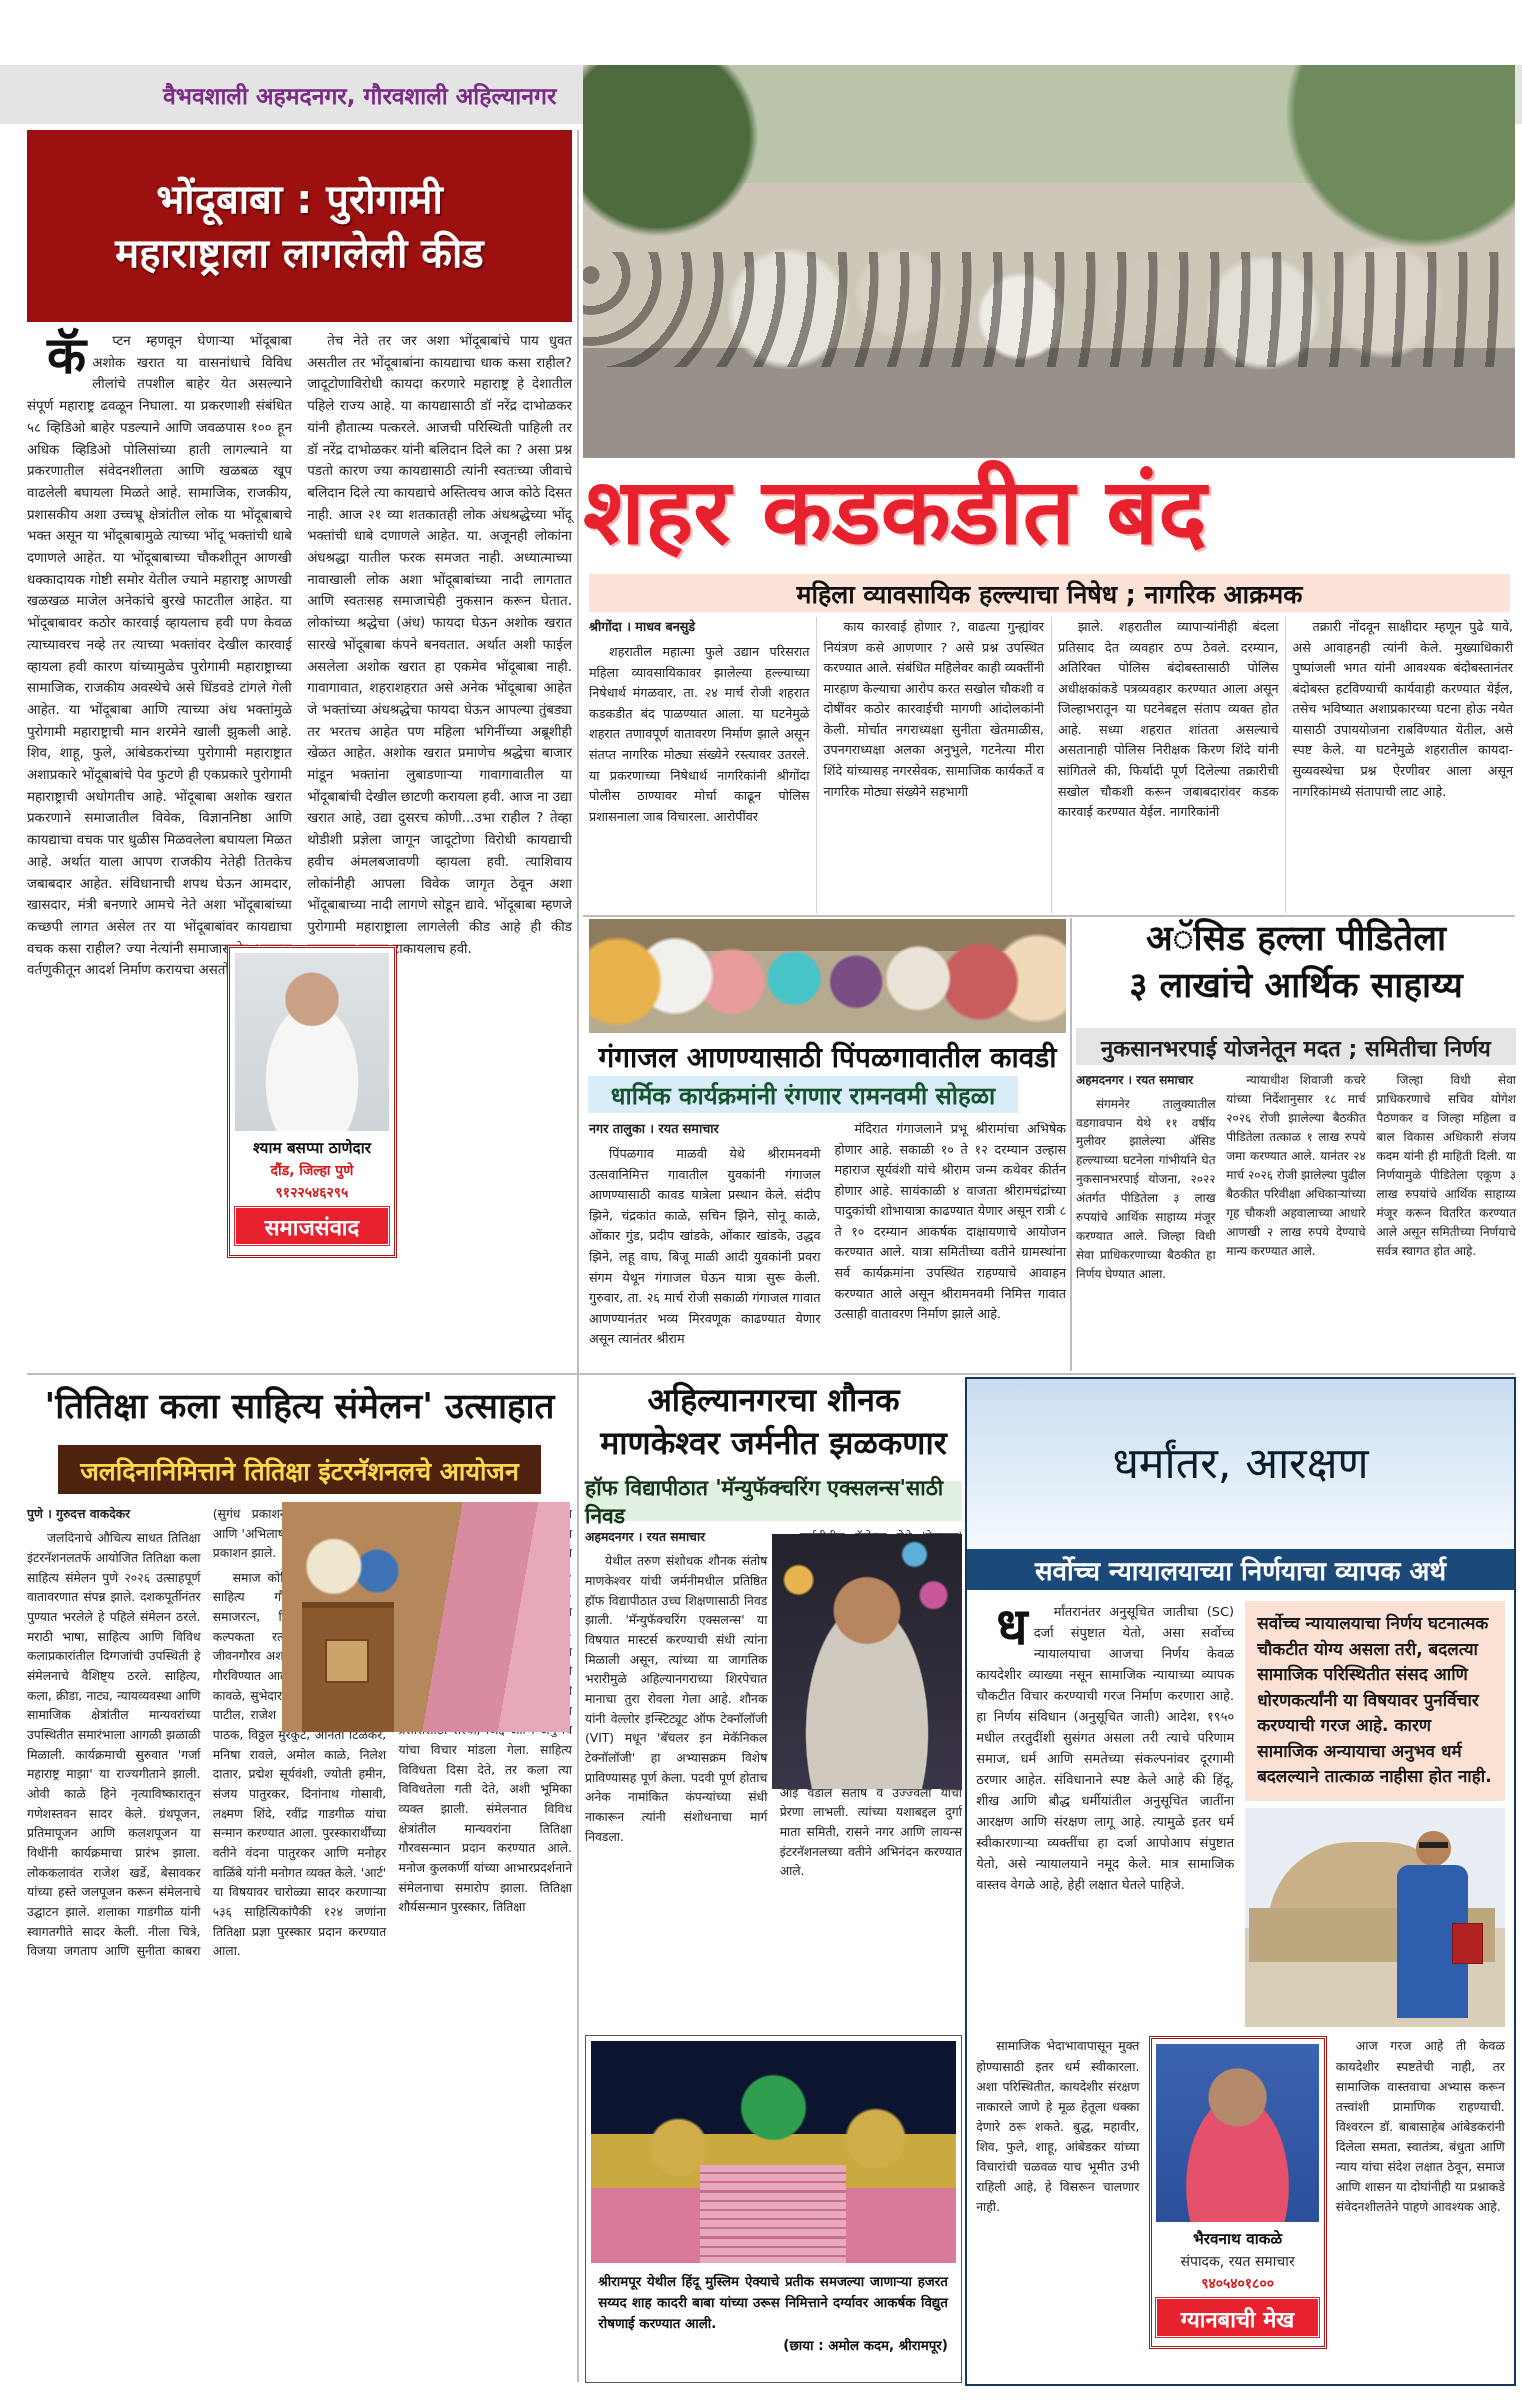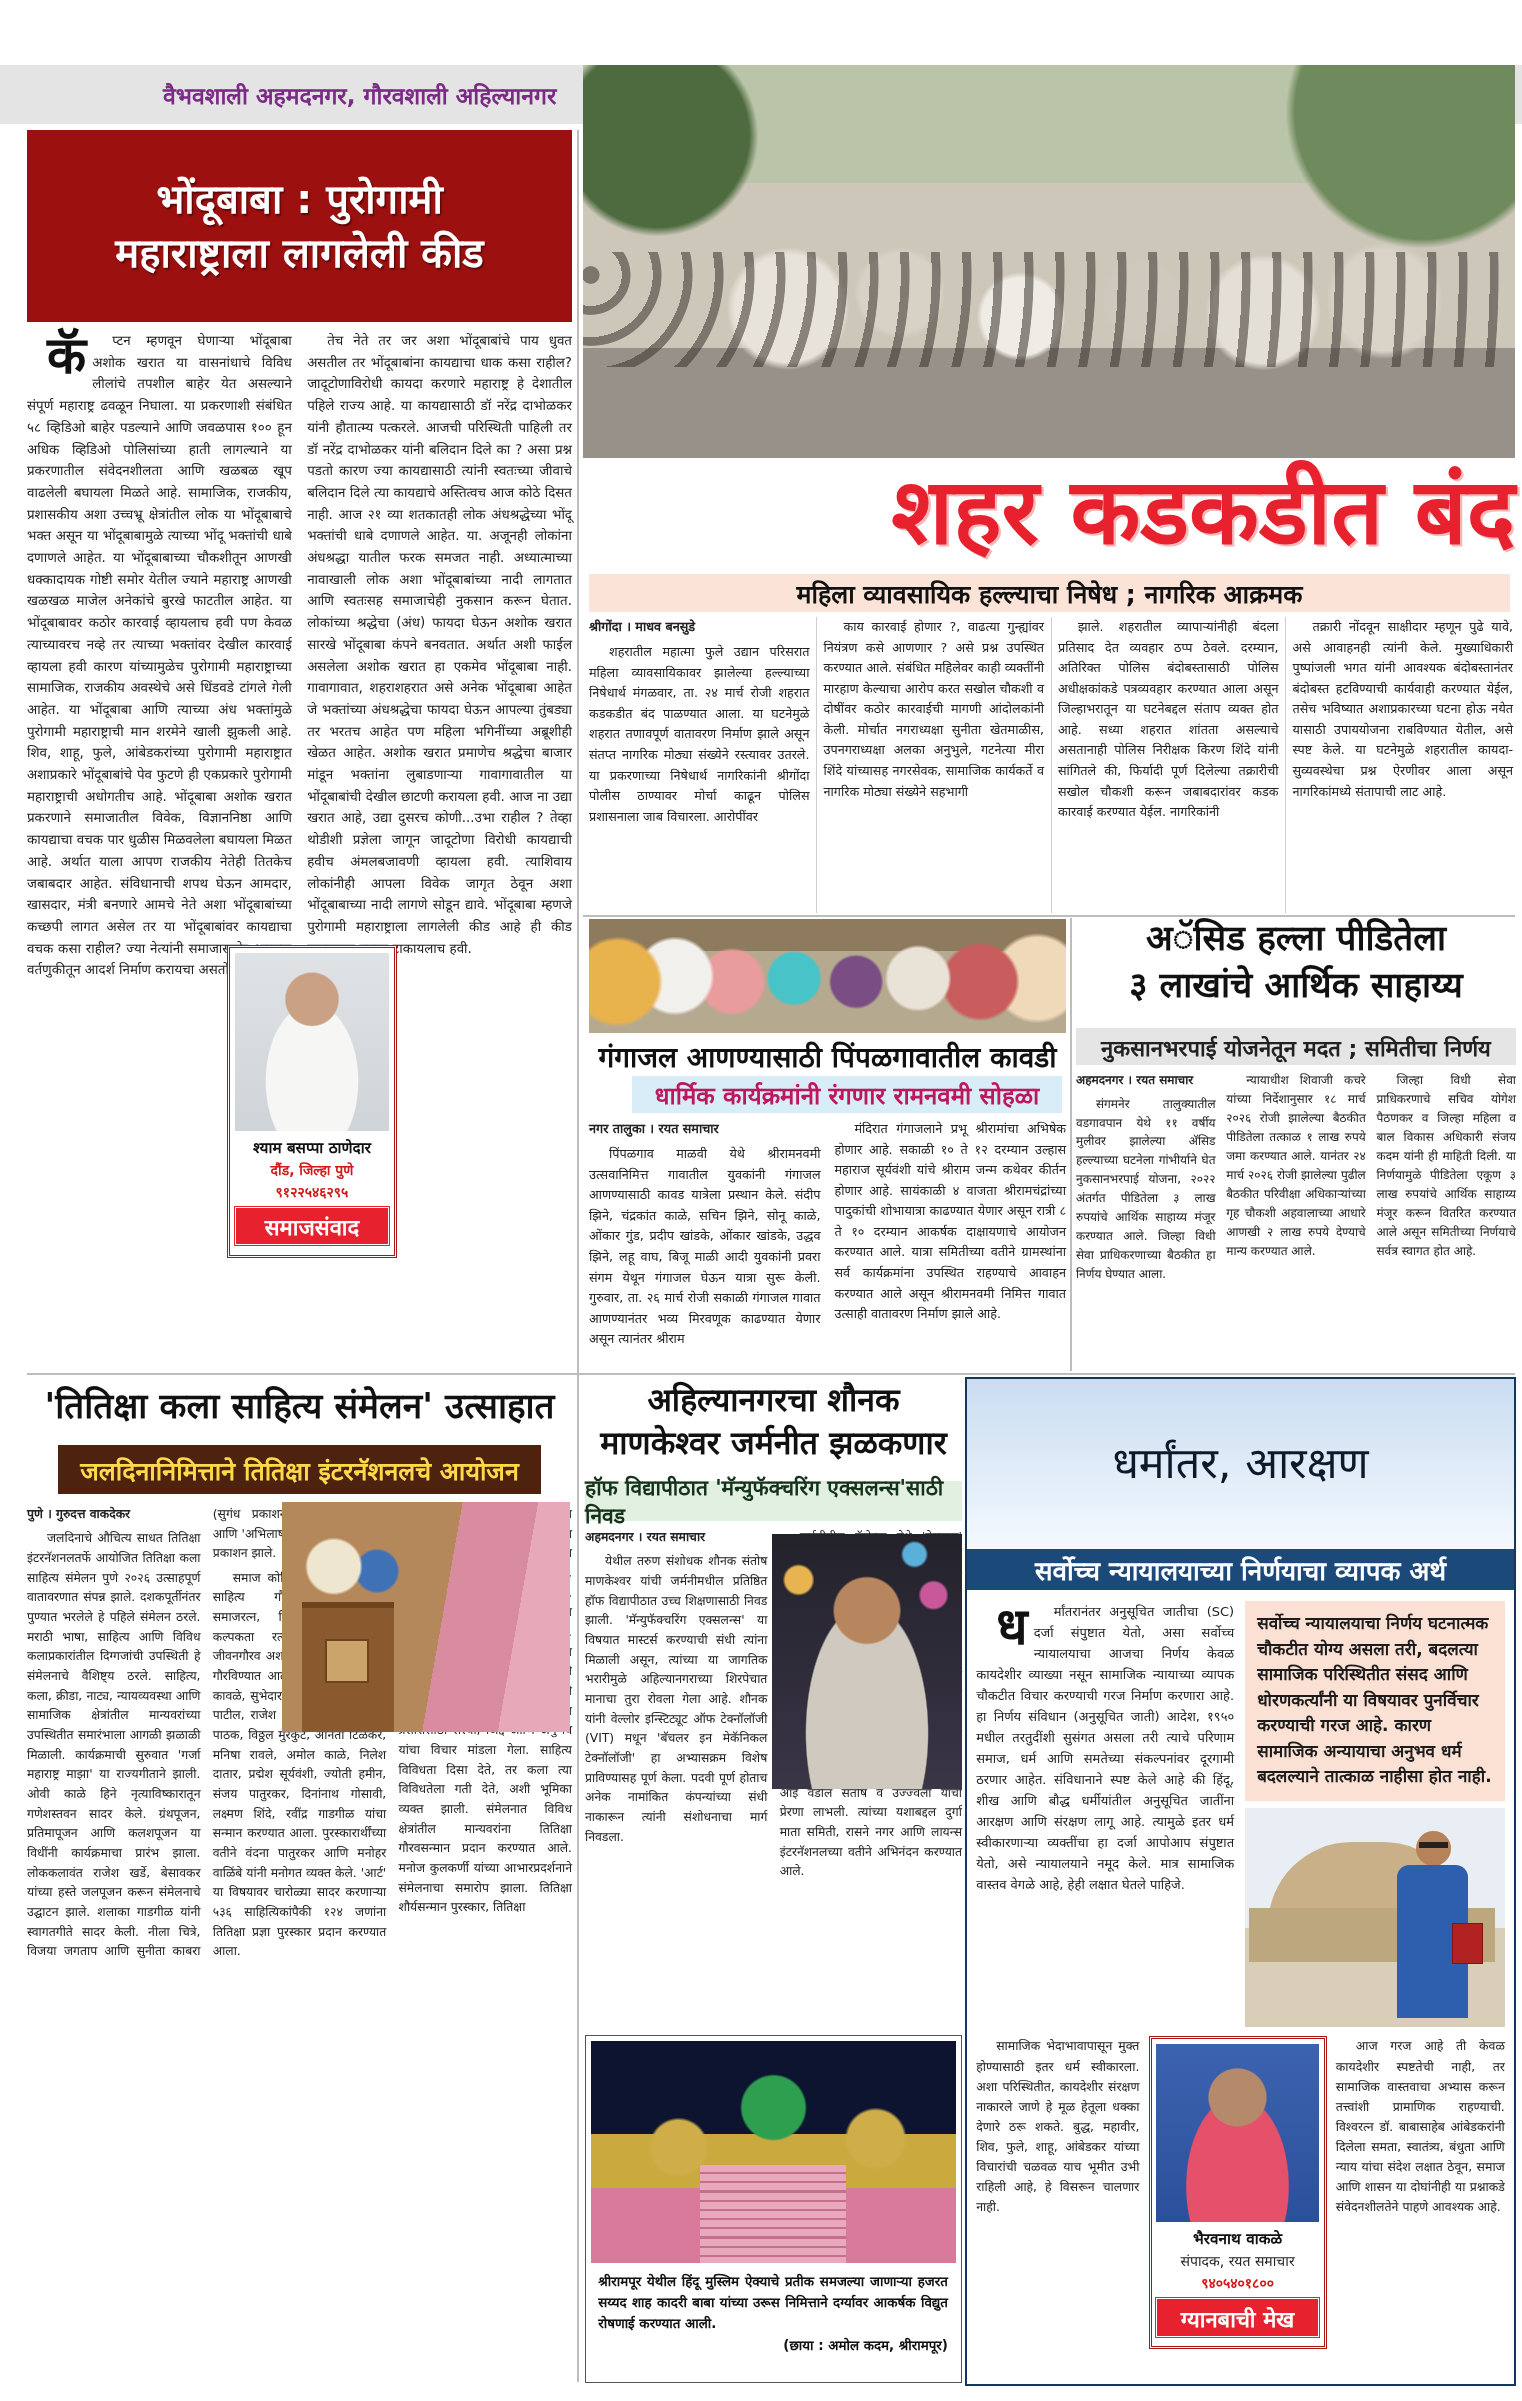--- a/index.html
+++ b/index.html
@@ -51,40 +51,40 @@
       radial-gradient(circle at 90% 12%, #6f8b5d 0 14%, transparent 15%),
       radial-gradient(circle at 22% 62%, #e8e3da 0 7%, transparent 8%),
       radial-gradient(circle at 34% 58%, #d8d2c6 0 6%, transparent 7%),
       radial-gradient(circle at 47% 64%, #efece6 0 7%, transparent 8%),
       radial-gradient(circle at 60% 60%, #cfc9bd 0 6%, transparent 7%),
       radial-gradient(circle at 73% 63%, #e4dfd6 0 7%, transparent 8%),
       radial-gradient(circle at 86% 60%, #d9d3c8 0 6%, transparent 7%),
       linear-gradient(#b9c4a9 0 30%, #cdc7ba 30% 72%, #97918a 72% 100%);}
   .crowd-heads{position:absolute;left:0;bottom:91px;width:100%;height:115px;background:
       repeating-radial-gradient(circle at 7.7px 23px, #3a332e 0 8.4px, transparent 9.2px 31px);opacity:.55;}
-  .bandh-head{position:absolute;left:583px;top:454px;width:932px;height:115px;display:flex;align-items:center;justify-content:flex-end;}
+  .bandh-head{position:absolute;left:583px;top:454px;width:932px;height:115px;display:flex;align-items:center;justify-content:flex-start;}
   .bandh-head span{color:#e8212e;font-size:91px;font-weight:bold;line-height:1;text-shadow:2.3px 2.3px 0 #f6b9b9;}
   .bandh-sub{position:absolute;left:589px;top:574px;width:921px;height:38px;background:#fbe3d8;
              display:flex;align-items:center;justify-content:center;font-size:25px;font-weight:bold;color:#111;}
   .bandh-body{position:absolute;left:589px;top:617px;width:924px;height:296px;column-count:4;column-gap:14px;column-rule:0.8px solid #cfcfcf;font-size:12.7px;}
 
   
   .gang-photo{position:absolute;left:589px;top:919px;width:477px;height:114px;background:
       radial-gradient(circle at 6% 55%, #e8b24c 0 9%, transparent 10%),
       radial-gradient(circle at 18% 50%, #f2f0ec 0 9%, transparent 10%),
       radial-gradient(circle at 30% 55%, #e99c9c 0 9%, transparent 10%),
       radial-gradient(circle at 43% 52%, #48c4c9 0 9%, transparent 10%),
       radial-gradient(circle at 56% 55%, #7a4e84 0 9%, transparent 10%),
       radial-gradient(circle at 69% 52%, #e9e2d6 0 9%, transparent 10%),
       radial-gradient(circle at 82% 55%, #c95d5d 0 9%, transparent 10%),
       radial-gradient(circle at 94% 52%, #f0d9b8 0 9%, transparent 10%),
       linear-gradient(#8e7a5c 0 28%, #b5a98f 28% 100%);}
   .gang-head{position:absolute;left:589px;top:1037px;width:477px;text-align:center;font-size:28px;font-weight:bold;color:#111;}
-  .gang-sub{position:absolute;left:632px;top:1076px;width:430px;height:37px;background:#d9edf8;
-            display:flex;align-items:center;justify-content:center;font-size:24px;font-weight:bold;color:#be185d;}
+  .gang-sub{position:absolute;left:588px;top:1076px;width:430px;height:37px;background:#d9edf8;
+            display:flex;align-items:center;justify-content:center;font-size:24px;font-weight:bold;color:#14532d;}
   .gang-body{position:absolute;left:589px;top:1119px;width:477px;height:250px;column-count:2;column-gap:14px;font-size:12.7px;}
 
   
   .acid-head{position:absolute;left:1076px;top:915px;width:440px;text-align:center;font-weight:bold;color:#111;font-size:35px;line-height:1.35;}
   .acid-sub{position:absolute;left:1076px;top:1028px;width:440px;height:37px;background:#e5e5e5;
             display:flex;align-items:center;justify-content:center;font-size:22px;font-weight:bold;color:#222;}
   .acid-body{position:absolute;left:1076px;top:1071px;width:440px;height:298px;column-count:3;column-gap:10.7px;font-size:12px;line-height:1.58;}
 
   
   .tit-head{position:absolute;left:27px;top:1381px;width:545px;text-align:center;font-size:35px;font-weight:bold;color:#111;}

